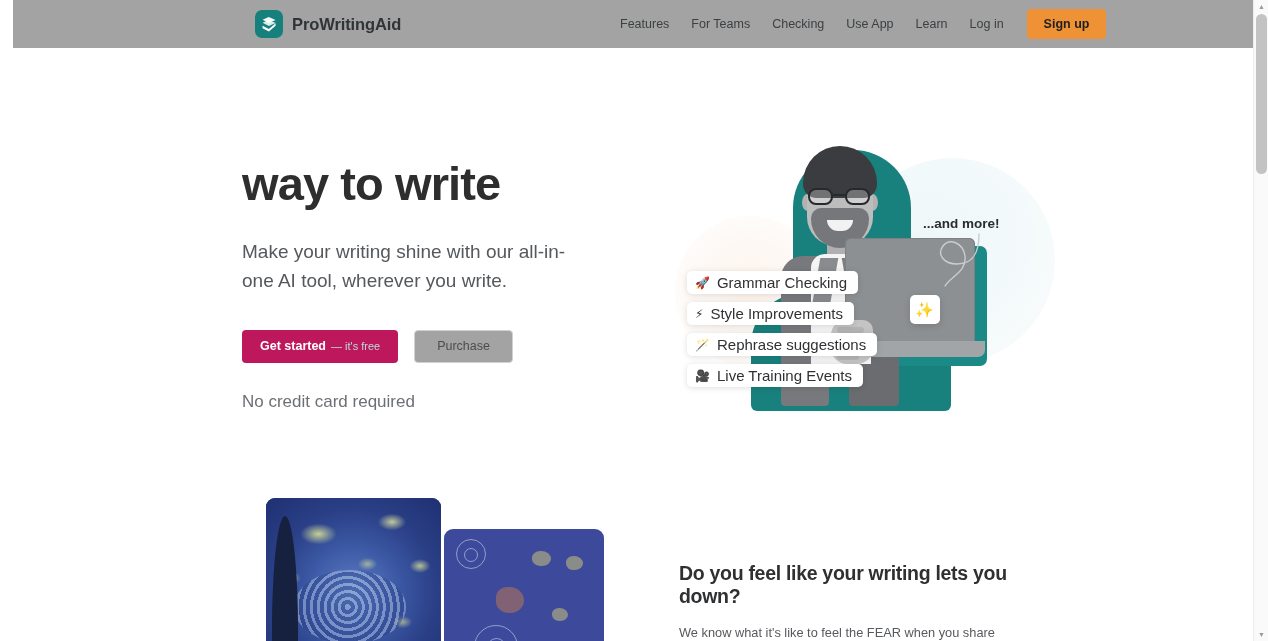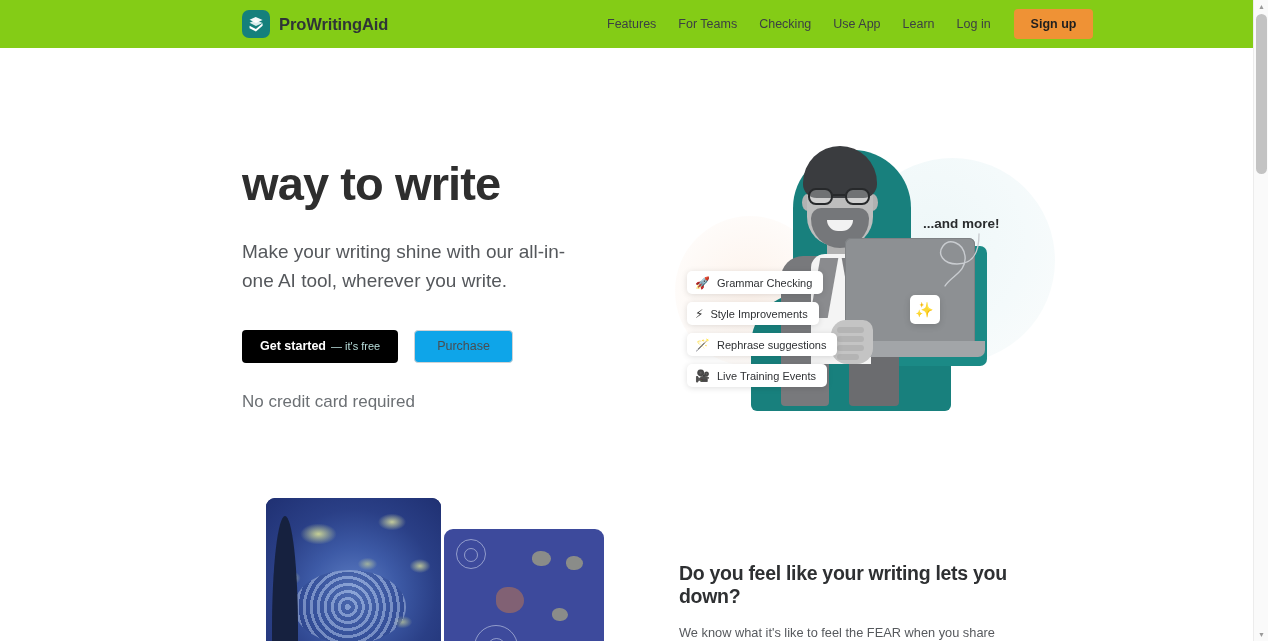--- a/index.html
+++ b/index.html
@@ -17,24 +17,24 @@
     position: relative;
     width: 1268px;
     height: 641px;
     overflow: hidden;
     background: #ffffff;
   }
 
   
   .header {
     position: absolute;
-    top: 0; left: 0;
+    top: 0; left: 13px;
     width: 1253px;
     height: 48px;
-    background: #84cc16;
+    background: #a3a3a3;
     display: flex;
     align-items: center;
     z-index: 40;
   }
   .brand {
     position: absolute;
     left: 242px;
     top: 10px;
     display: flex;
     align-items: center;
@@ -119,42 +119,42 @@
     color: #55585c;
     max-width: 330px;
   }
   .hero-cta {
     margin-top: 34px;
     display: flex;
     align-items: center;
     gap: 16px;
   }
   .btn-primary {
-    background: #000000;
+    background: #be185d;
     color: #ffffff;
     border: none;
     border-radius: 4px;
     padding: 0 18px;
     height: 33px;
     font-size: 12.5px;
     font-weight: bold;
     cursor: pointer;
     display: inline-flex;
     align-items: center;
     gap: 5px;
     font-family: inherit;
     white-space: nowrap;
   }
   .btn-primary .sub {
     font-weight: normal;
     font-size: 11px;
     color: #b9dedb;
   }
   .btn-secondary {
-    background: #0ea5e9;
+    background: #a3a3a3;
     color: #4a4d50;
     border: 1px solid #cfd2d5;
     border-radius: 4px;
     padding: 0 22px;
     height: 33px;
     font-size: 12.5px;
     cursor: pointer;
     font-family: inherit;
     white-space: nowrap;
   }
@@ -382,21 +382,21 @@
     border-radius: 5px;
     box-shadow: 0 1px 6px rgba(0,0,0,0.13);
     height: 23px;
     padding: 0 11px 0 8px;
     display: inline-flex;
     align-items: center;
     gap: 7px;
     white-space: nowrap;
   }
   .chip .emo { font-size: 12px; line-height: 1; }
-  .chip .txt { font-size: 11px; color: #2f3134; }
+  .chip .txt { font-size: 15px; color: #2f3134; }
 
   
   .and-more {
     position: absolute;
     left: 268px; top: 118px;
     font-size: 13.5px;
     font-weight: bold;
     color: #2a2c2e;
     white-space: nowrap;
     z-index: 15;

